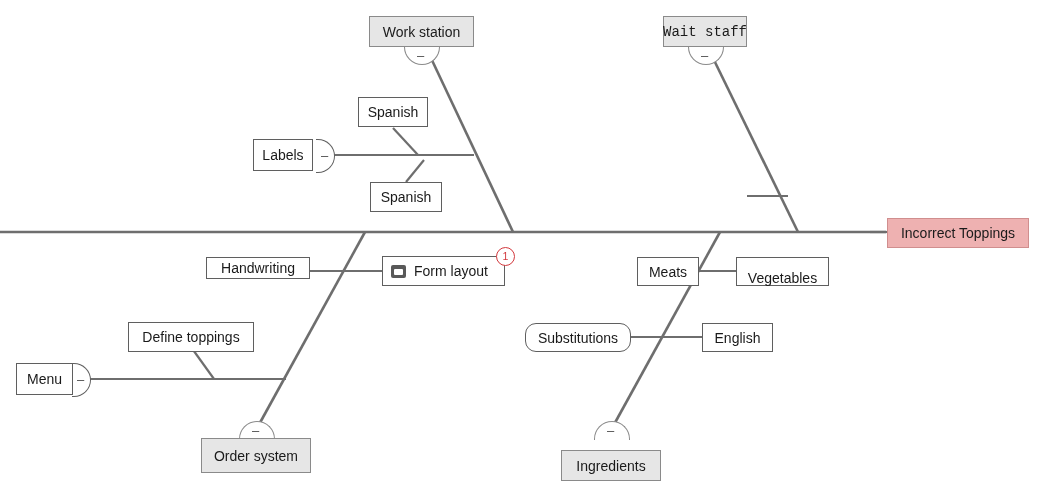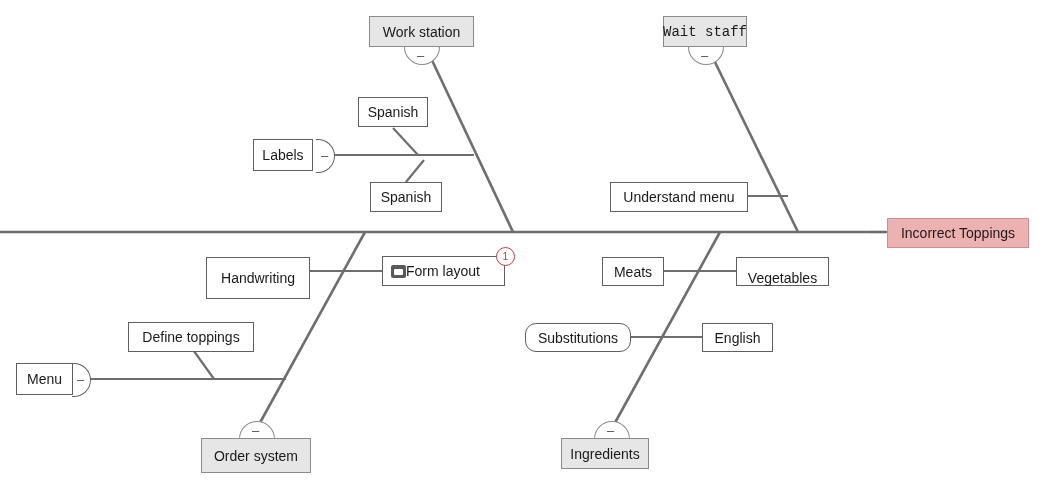--- a/index.html
+++ b/index.html
@@ -45,20 +45,21 @@
     background: #e6e6e6;
     border-color: #8a8a8a;
   }
   .node.head {
     background: #eeb1b1;
     border-color: #d08e8e;
   }
   .node.icon-node {
     justify-content: flex-start;
     padding-left: 8px;
+    gap: 8px;
   }
   .note-icon {
     width: 15px;
     height: 13px;
     background: #595959;
     border-radius: 2px;
     position: relative;
     flex: 0 0 auto;
   }
   .note-icon::after {
@@ -184,63 +185,60 @@
   </div>
 
   <div class="collapse-up" style="left:239px; top:421px;"></div>
   <div class="minus" style="left:252px; top:424px;">–</div>
   <div class="node cat" style="left:201px; top:438px; width:110px; height:35px;">
     <span>Order system</span>
   </div>
 
   <div class="collapse-up" style="left:594px; top:421px;"></div>
   <div class="minus" style="left:607px; top:424px;">–</div>
-  <div class="node cat" style="left:561px; top:438px; width:88px; height:31px;">
+  <div class="node cat" style="left:561px; top:450px; width:100px; height:31px;">
     <span>Ingredients</span>
   </div>
 
   <div class="collapse-right" style="left:316px; top:139px;"></div>
   <div class="minus" style="left:321px; top:149px;">–</div>
   <div class="node" style="left:253px; top:139px; width:60px; height:32px;">
     <span>Labels</span>
   </div>
 
   <div class="node" style="left:358px; top:97px; width:70px; height:30px;">
     <span>Spanish</span>
   </div>
 
   <div class="node" style="left:370px; top:182px; width:72px; height:30px;">
     <span>Spanish</span>
   </div>
 
-  <div class="node" style="left:610px; top:182px; width:138px; height:30px;">
-    <span>Understand menu</span>
-  </div>
-
-  <div class="node" style="left:206px; top:257px; width:104px; height:42px;">
+
+  <div class="node" style="left:206px; top:257px; width:104px; height:22px;">
     <span>Handwriting</span>
   </div>
 
   <div class="node icon-node" style="left:382px; top:256px; width:123px; height:30px;">
     <span class="note-icon"></span>
     <span>Form layout</span>
   </div>
   <div class="badge" style="left:496px; top:247px;">1</div>
 
   <div class="node" style="left:128px; top:322px; width:126px; height:30px;text-align:right;">
     <span>Define toppings</span>
   </div>
 
   <div class="collapse-right" style="left:72px; top:363px;"></div>
   <div class="minus" style="left:77px; top:373px;">–</div>
   <div class="node" style="left:16px; top:363px; width:57px; height:32px;">
     <span>Menu</span>
   </div>
 
-  <div class="node" style="left:602px; top:257px; width:62px; height:29px;">
+  <div class="node" style="left:637px; top:257px; width:62px; height:29px;">
     <span>Meats</span>
   </div>
 
   <div class="node" style="left:736px; top:257px; width:93px; height:29px;align-items:flex-end;">
     <span>Vegetables</span>
   </div>
 
   <div class="node" style="left:525px; top:323px; width:106px; height:29px;border-radius:11px;">
     <span>Substitutions</span>
   </div>

